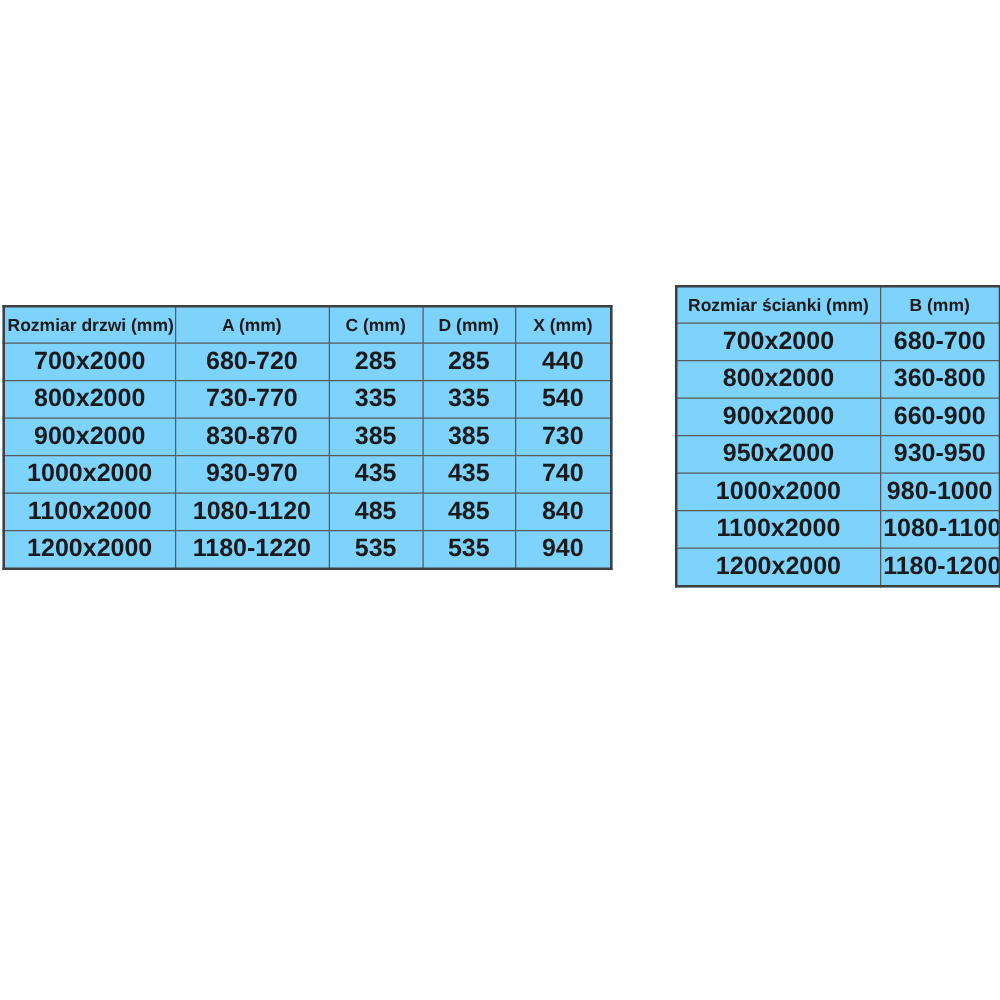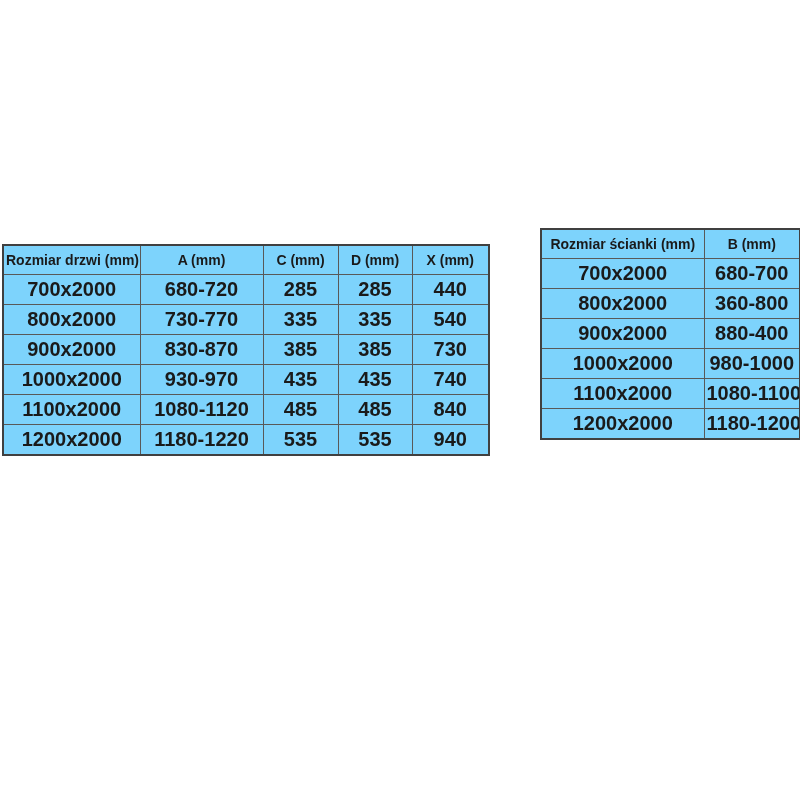--- a/index.html
+++ b/index.html
@@ -139,21 +139,25 @@
         <tr>
           <td>700x2000</td>
           <td>680-700</td>
         </tr>
         <tr>
           <td>800x2000</td>
           <td>360-800</td>
         </tr>
         <tr>
           <td>900x2000</td>
-          <td>880-400</td>
+          <td>660-900</td>
+        </tr>
+        <tr>
+          <td>950x2000</td>
+          <td>930-950</td>
         </tr>
         <tr>
           <td>1000x2000</td>
           <td>980-1000</td>
         </tr>
         <tr>
           <td>1100x2000</td>
           <td>1080-1100</td>
         </tr>
         <tr>

